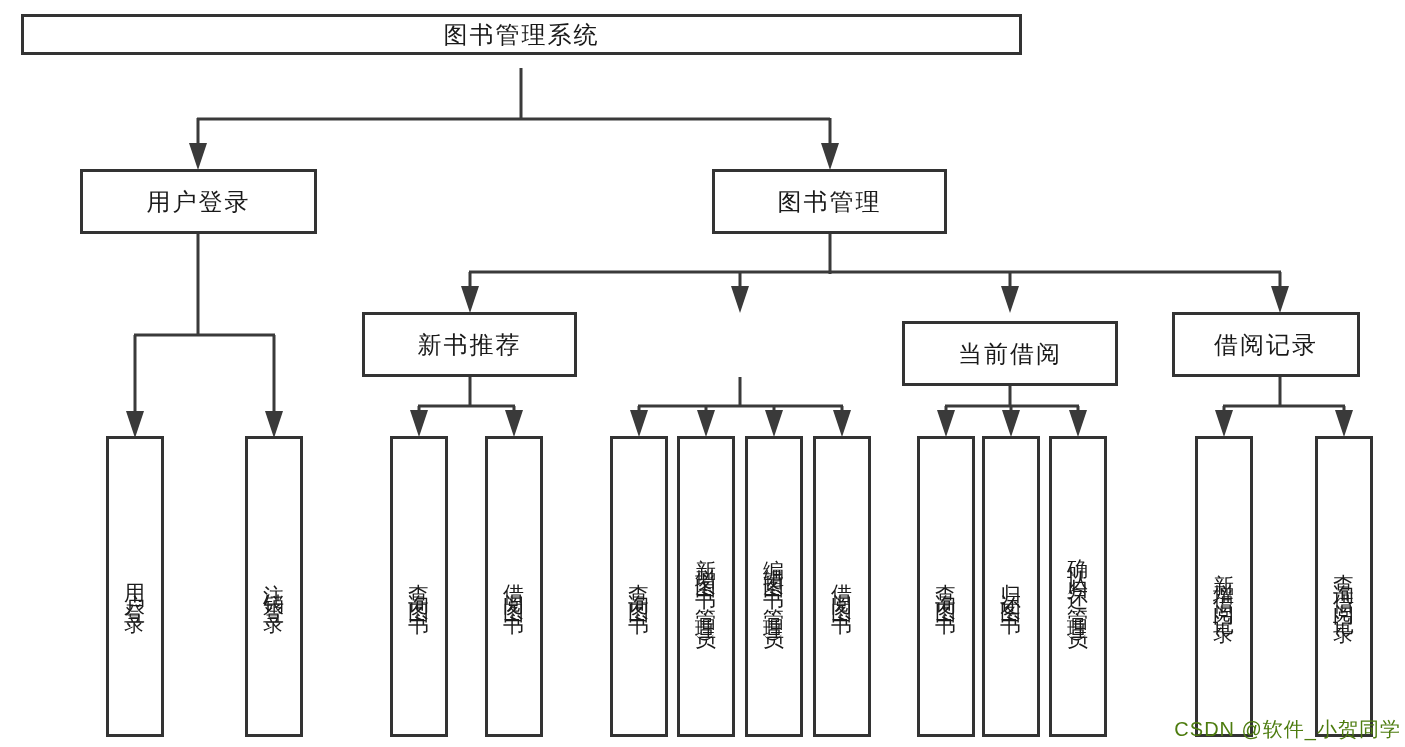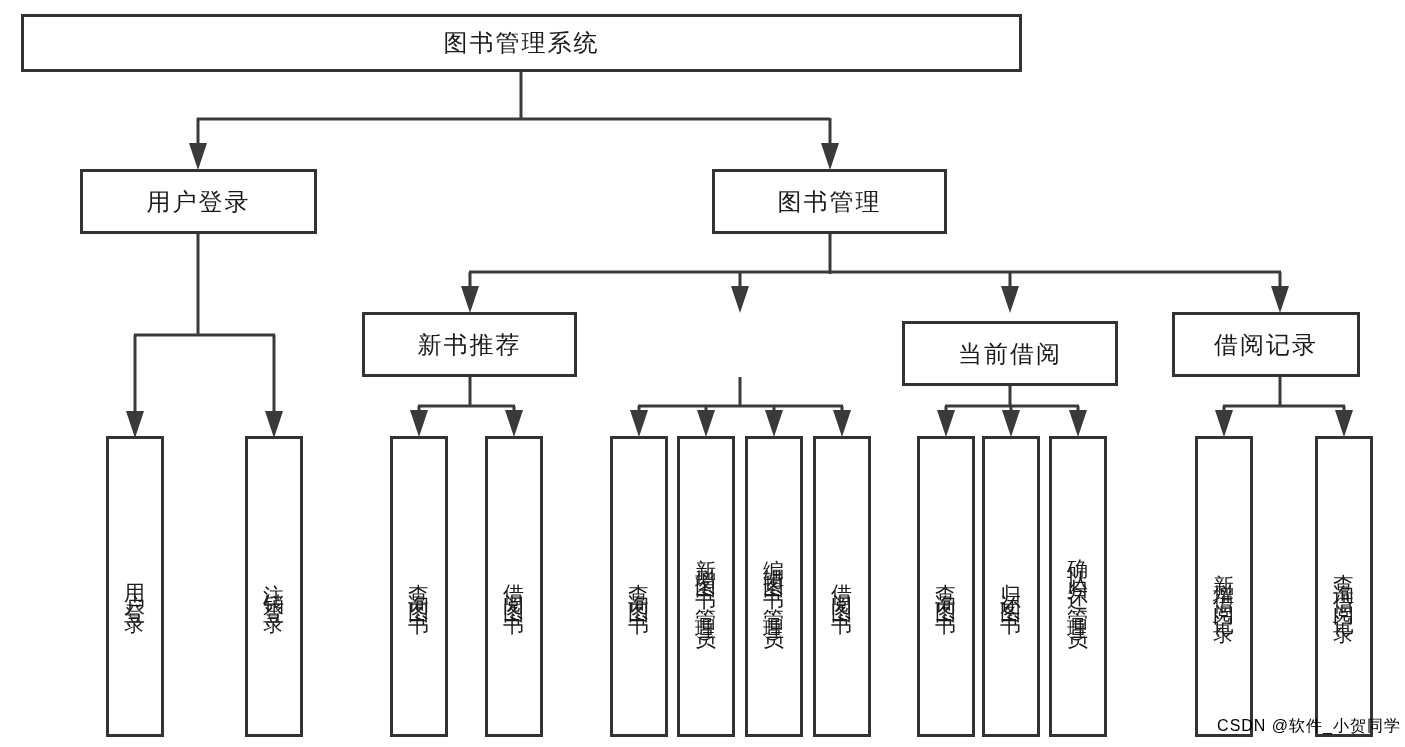--- a/index.html
+++ b/index.html
@@ -48,28 +48,28 @@
     font-size: 21px;
     letter-spacing: 10px;
     line-height: 1;
     color: #1a1a1a;
     white-space: nowrap;
   }
   #watermark {
     position: absolute;
     right: 4px;
     top: 716px;
-    font-size: 16px;
+    font-size: 20px;
     letter-spacing: 1px;
-    color: #000000;
+    color: #4d7c0f;
     z-index: 3;
     white-space: nowrap;
   }
   
-  #n-root           { left: 21px;   top: 14px;  width: 1001px; height: 58px; }
+  #n-root           { left: 21px;   top: 14px;  width: 1001px; height: 41px; }
   #n-user-login     { left: 80px;   top: 169px; width: 237px;  height: 65px; }
   #n-book-mgmt      { left: 712px;  top: 169px; width: 235px;  height: 65px; }
   #n-new-book       { left: 362px;  top: 312px; width: 215px;  height: 65px; }
   #n-book-borrow    { left: 632px;  top: 312px; width: 215px;  height: 65px; }
   #n-current-borrow { left: 902px;  top: 321px; width: 216px;  height: 65px; }
   #n-borrow-records { left: 1172px; top: 312px; width: 188px;  height: 65px; }
   #lf-a1 { left: 106px;  }
   #lf-a2 { left: 245px;  }
   #lf-b1 { left: 390px;  }
   #lf-b2 { left: 485px;  }

